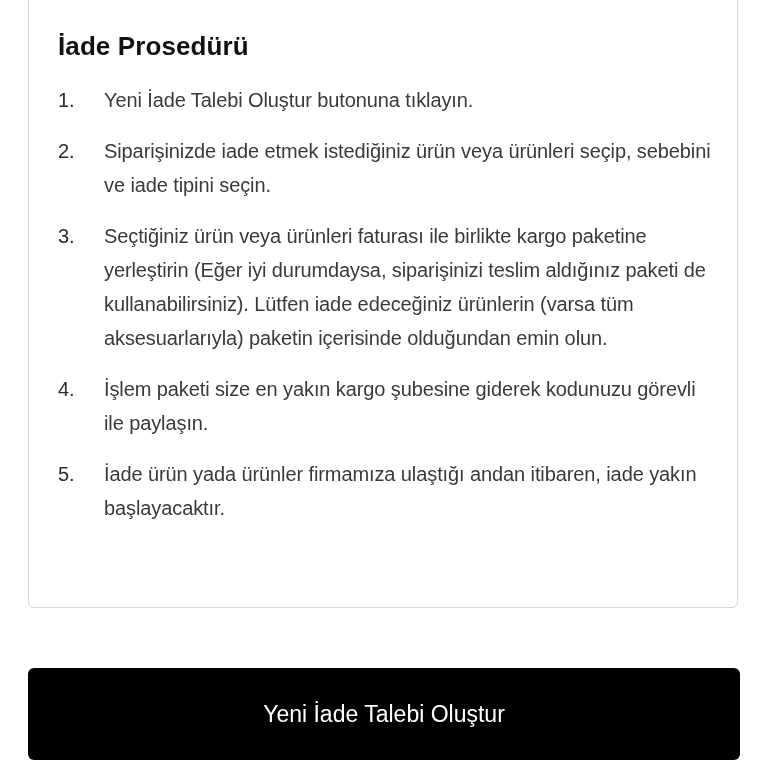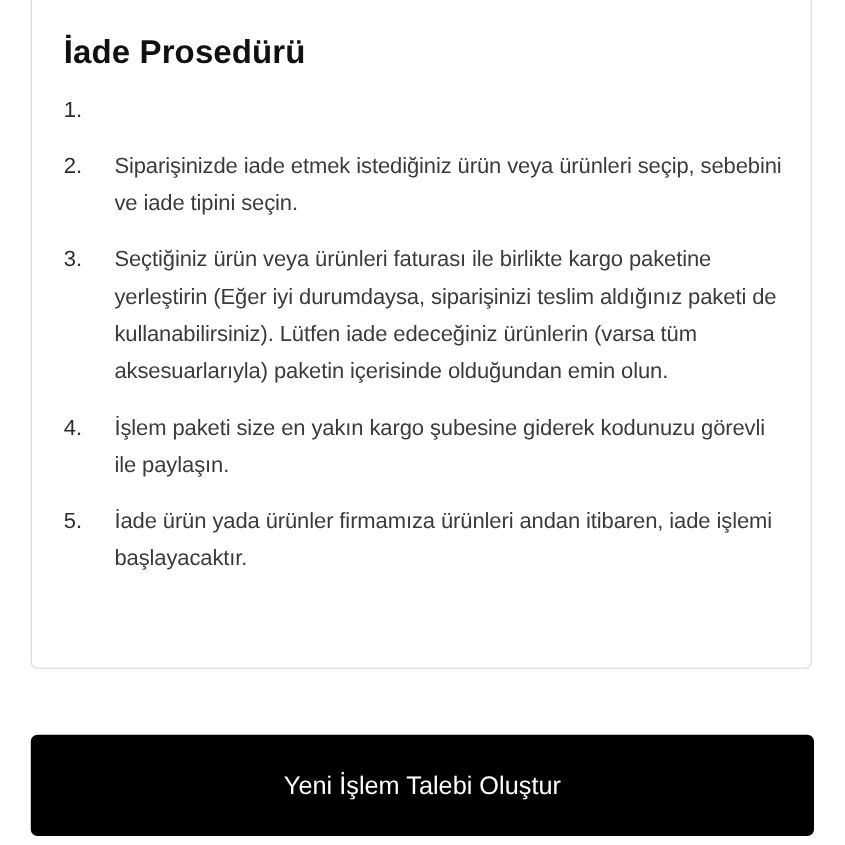--- a/index.html
+++ b/index.html
@@ -20,21 +20,21 @@
       border: 1.5px solid #d6d6d6;
       border-radius: 6px;
       box-sizing: border-box;
       background: #fff;
     }
     .card-title {
       position: absolute;
       left: 29px;
       top: 36px;
       margin: 0;
-      font-size: 30px;
+      font-size: 26px;
       font-weight: bold;
       color: #111;
       letter-spacing: 0.1px;
     }
     .steps {
       position: absolute;
       left: 29px;
       top: 88px;
       width: 660px;
       margin: 0;
@@ -78,33 +78,34 @@
     }
   </style>
 </head>
 <body>
 
 <div class="card">
   <h2 class="card-title">İade Prosedürü</h2>
   <ol class="steps">
     <li class="step">
       <span class="step-num">1.</span>
+      <span class="step-text">Yeni İade Talebi Oluştur butonuna tıklayın.</span>
     </li>
     <li class="step">
       <span class="step-num">2.</span>
       <span class="step-text">Siparişinizde iade etmek istediğiniz ürün veya ürünleri seçip, sebebini ve iade tipini seçin.</span>
     </li>
     <li class="step">
       <span class="step-num">3.</span>
       <span class="step-text">Seçtiğiniz ürün veya ürünleri faturası ile birlikte kargo paketine yerleştirin (Eğer iyi durumdaysa, siparişinizi teslim aldığınız paketi de kullanabilirsiniz). Lütfen iade edeceğiniz ürünlerin (varsa tüm aksesuarlarıyla) paketin içerisinde olduğundan emin olun.</span>
     </li>
     <li class="step">
       <span class="step-num">4.</span>
       <span class="step-text">İşlem paketi size en yakın kargo şubesine giderek kodunuzu görevli ile paylaşın.</span>
     </li>
     <li class="step">
       <span class="step-num">5.</span>
-      <span class="step-text">İade ürün yada ürünler firmamıza ürünleri andan itibaren, iade işlemi başlayacaktır.</span>
+      <span class="step-text">İade ürün yada ürünler firmamıza ulaştığı andan itibaren, iade yakın başlayacaktır.</span>
     </li>
   </ol>
 </div>
 
-<button class="primary-button">Yeni İşlem Talebi Oluştur</button>
+<button class="primary-button">Yeni İade Talebi Oluştur</button>
 
 </body></html>

